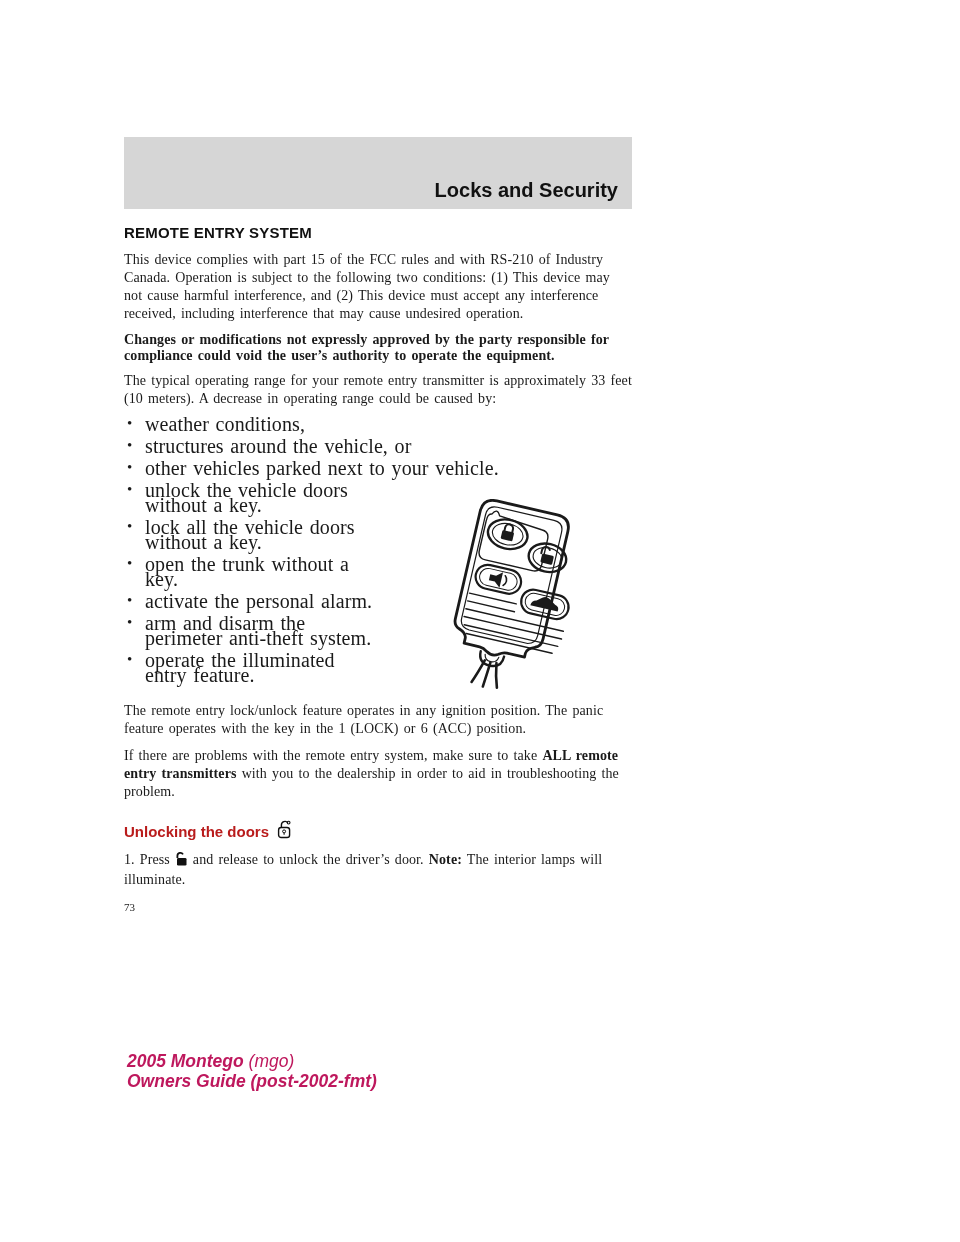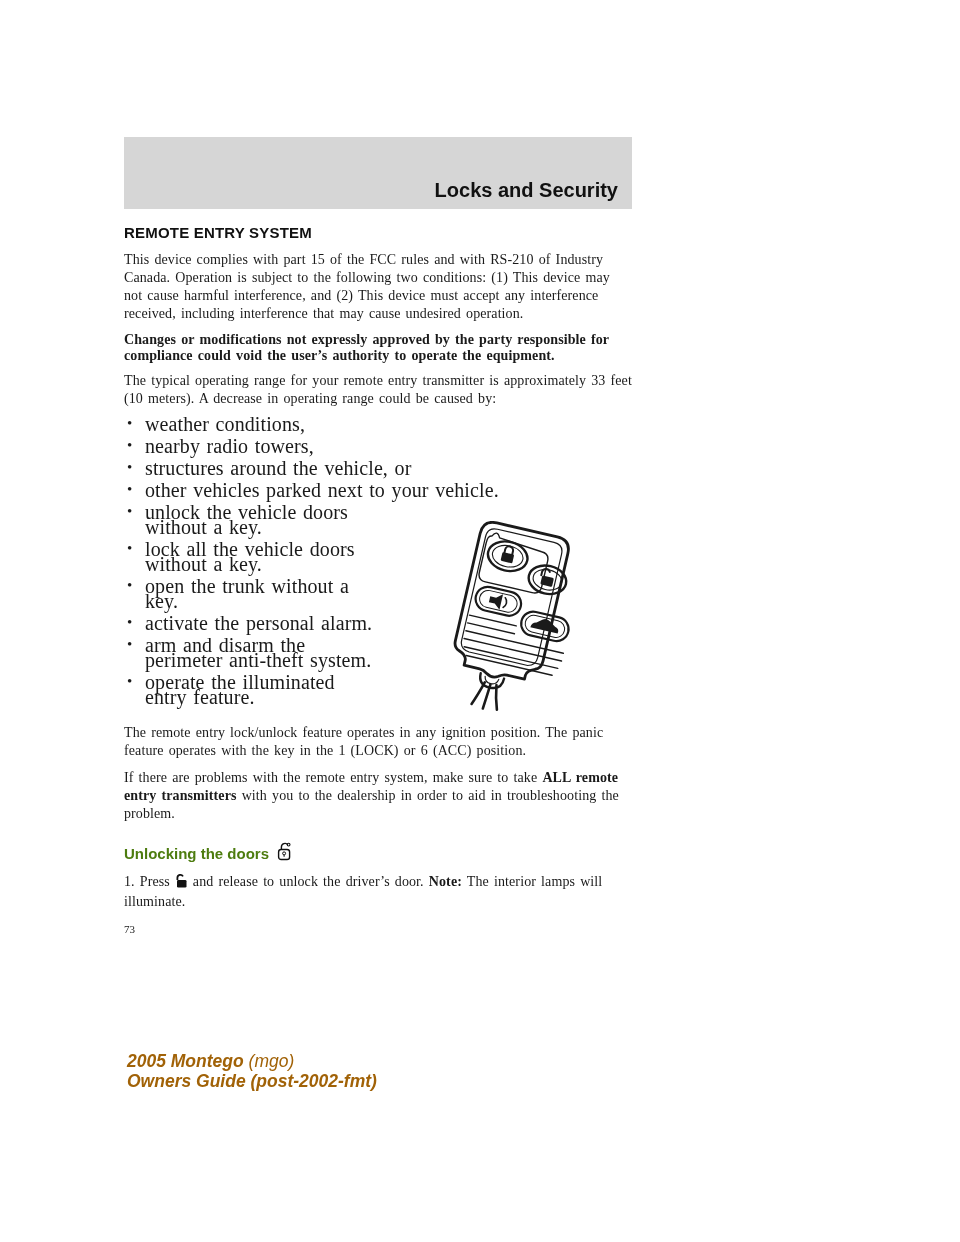--- a/index.html
+++ b/index.html
@@ -41,33 +41,33 @@
   ul.bullets li{position:relative;padding-left:21px;margin:0 0 7px 0;}
   ul.bullets li::before{
     content:"\2022";position:absolute;left:3px;top:-1px;font-size:15px;
   }
   .features-row{display:flex;align-items:flex-end;margin-bottom:7px;}
   .features-row ul.bullets{width:252px;flex:0 0 252px;}
   .figure-wrap{margin-left:auto;margin-right:38px;margin-top:-2px;}
   h2.sub-heading{
     font-family:"Liberation Sans", sans-serif;
     font-weight:700;font-size:15px;line-height:17px;
-    margin:17px 0 11px 0;color:#4d7c0f;
+    margin:17px 0 11px 0;color:#b91c1c;
     display:flex;align-items:flex-end;gap:7px;
   }
   .inline-icon{display:inline-block;vertical-align:-2px;margin:0 4px;}
   .page-number{
     text-align:left;font-size:11px;margin-top:12px;
     padding-right:2px;
   }
   .footer{
     position:absolute;left:127px;top:1052px;
     font-family:"Liberation Sans", sans-serif;
     font-style:italic;font-weight:700;
-    font-size:17.5px;line-height:19.5px;color:#a16207;
+    font-size:17.5px;line-height:19.5px;color:#be185d;
   }
   .footer .lite{font-weight:400;}
   .watermark{
     position:absolute;right:12px;top:1274px;
     font-family:"Liberation Sans", sans-serif;
     font-size:18px;color:#737373;letter-spacing:.5px;
   }
   b.inline-bold{font-weight:700;}
   svg{display:block;}
   .inline-icon svg{display:inline-block;}
@@ -86,21 +86,20 @@
     <h1 class="section-heading">REMOTE ENTRY SYSTEM</h1>
 
     <p class="body">This device complies with part 15 of the FCC rules and with RS-210 of Industry Canada. Operation is subject to the following two conditions: (1) This device may not cause harmful interference, and (2) This device must accept any interference received, including interference that may cause undesired operation.</p>
 
     <p class="body warning">Changes or modifications not expressly approved by the party responsible for compliance could void the user’s authority to operate the equipment.</p>
 
     <p class="body">The typical operating range for your remote entry transmitter is approximately 33 feet (10 meters). A decrease in operating range could be caused by:</p>
 
     <ul class="bullets">
       <li>weather conditions,</li>
-      <li>nearby radio towers,</li>
       <li>structures around the vehicle, or</li>
       <li>other vehicles parked next to your vehicle.</li>
     </ul>
 
 
     <div class="features-row">
       <ul class="bullets">
         <li>unlock the vehicle doors without a key.</li>
         <li>lock all the vehicle doors without a key.</li>
         <li>open the trunk without a key.</li>

